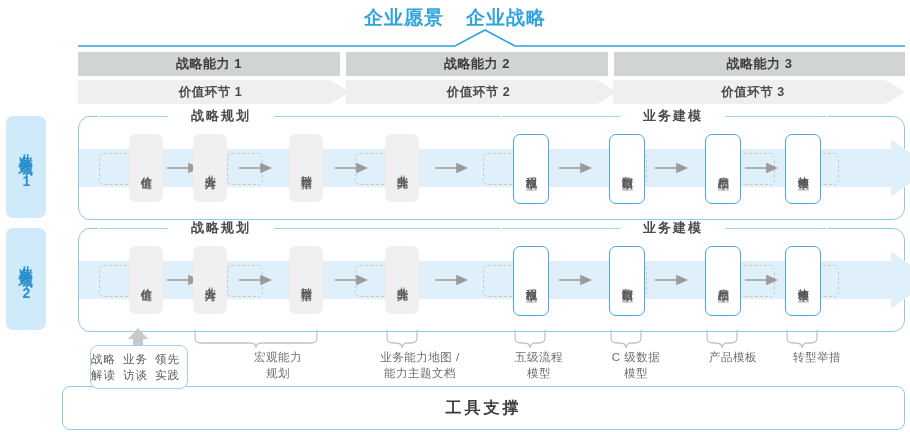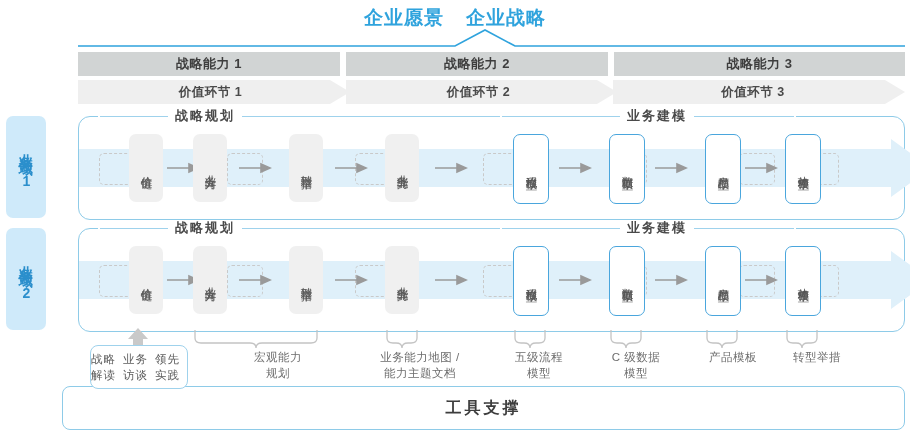--- a/index.html
+++ b/index.html
@@ -63,21 +63,21 @@
     border:1px solid #8ecbe8;border-radius:12px;background:#ffffff;
   }
   #lane-1{top:116px;height:102px;}
   #lane-2{top:228px;height:102px;}
 
   
   .band{position:absolute;left:0;top:22px;width:825px;height:58px;overflow:visible;}
 
   
   .sec-head{
-    position:absolute;height:16px;display:flex;align-items:center;gap:7px;
+    position:absolute;height:16px;display:flex;align-items:center;gap:23px;
     background:#ffffff;padding:0 2px;z-index:4;
   }
   .sec-head .ln{display:block;height:1px;background:#9fd2ec;}
   .sec-head .tx{
     color:#4a4a4a;font-size:13px;font-weight:bold;letter-spacing:2px;white-space:nowrap;
   }
 
   
   .node{
     position:absolute;width:34px;height:68px;

